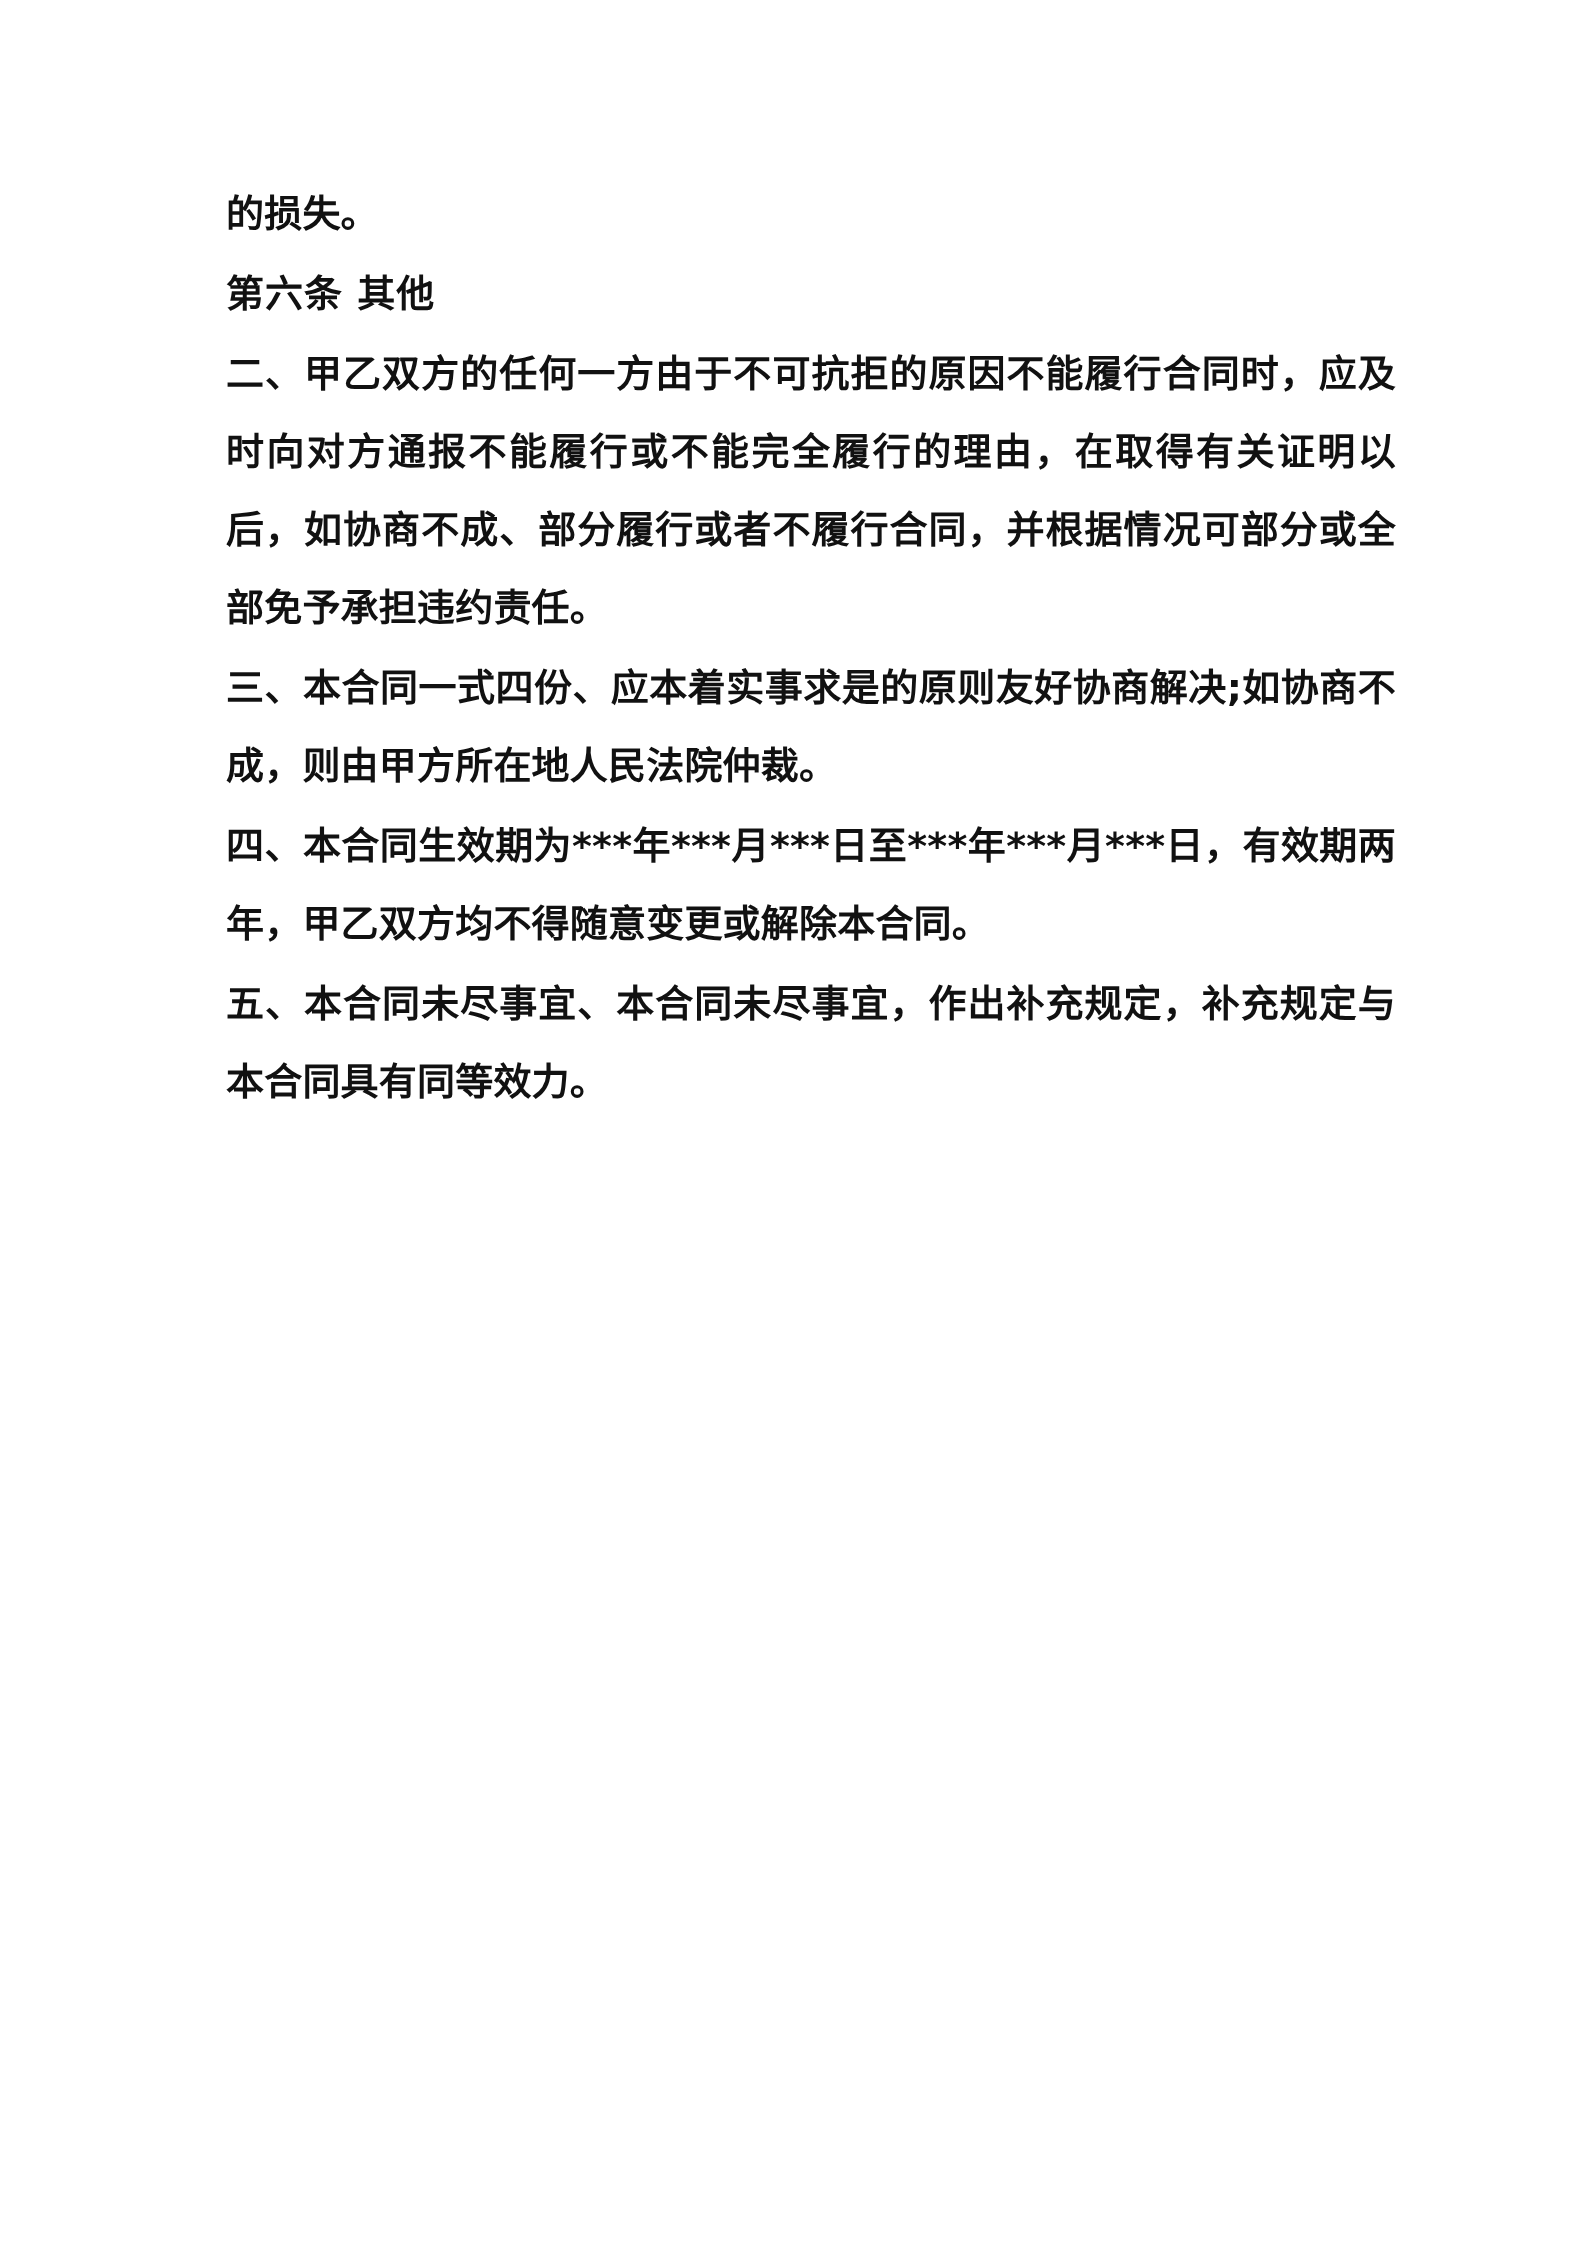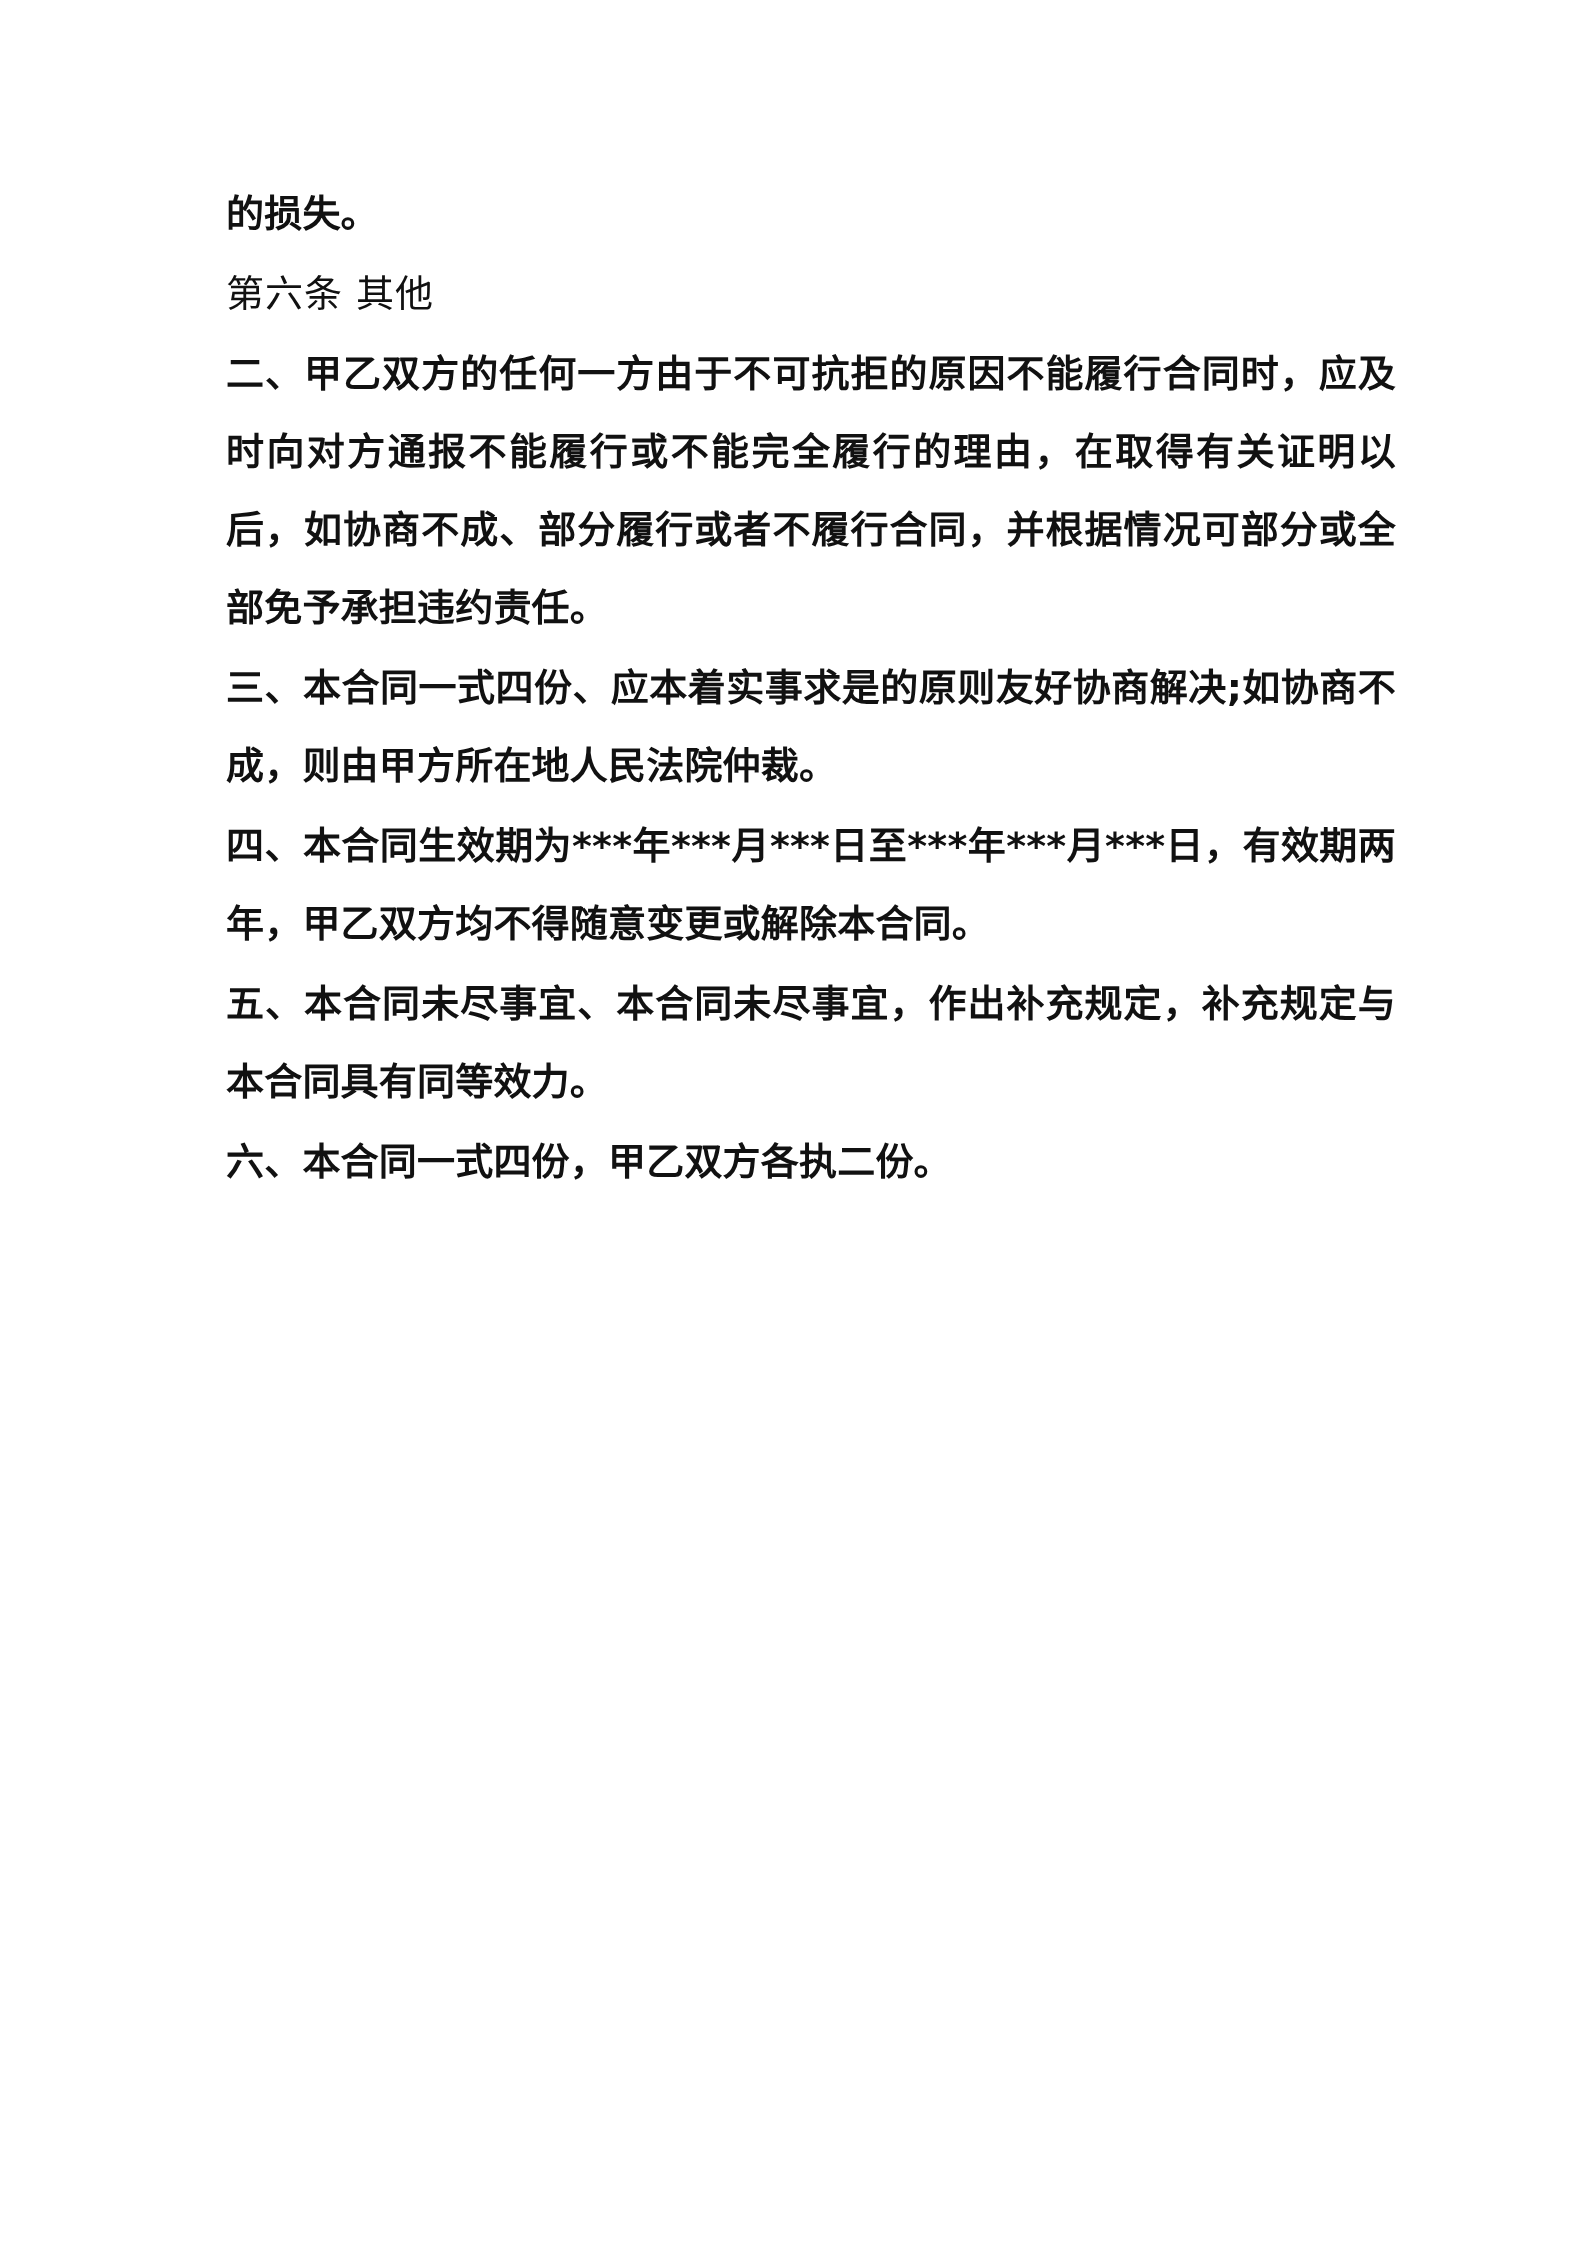--- a/index.html
+++ b/index.html
@@ -32,21 +32,21 @@
     text-align: justify;
     text-justify: inter-ideograph;
     margin: 0 0 2px 0;
     font-weight: 600;
     color: #111111;
   }
   .para-first {
     font-weight: 600;
   }
   .heading {
-    font-weight: 400;
+    font-weight: 700;
     letter-spacing: 1px;
   }
 </style>
 </head>
 <body>
 
 <div class="page">
   <div class="doc-body">
 
     <p class="para para-first">的损失。</p>
@@ -55,16 +55,15 @@
 
 
     <p class="para">二、甲乙双方的任何一方由于不可抗拒的原因不能履行合同时，应及时向对方通报不能履行或不能完全履行的理由，在取得有关证明以后，如协商不成、部分履行或者不履行合同，并根据情况可部分或全部免予承担违约责任。</p>
 
     <p class="para">三、本合同一式四份、应本着实事求是的原则友好协商解决;如协商不成，则由甲方所在地人民法院仲裁。</p>
 
     <p class="para">四、本合同生效期为***年***月***日至***年***月***日，有效期两年，甲乙双方均不得随意变更或解除本合同。</p>
 
     <p class="para">五、本合同未尽事宜、本合同未尽事宜，作出补充规定，补充规定与本合同具有同等效力。</p>
 
-    <p class="para">六、本合同一式四份，甲乙双方各执二份。</p>
 
   </div>
 </div>
 
 </body></html>

